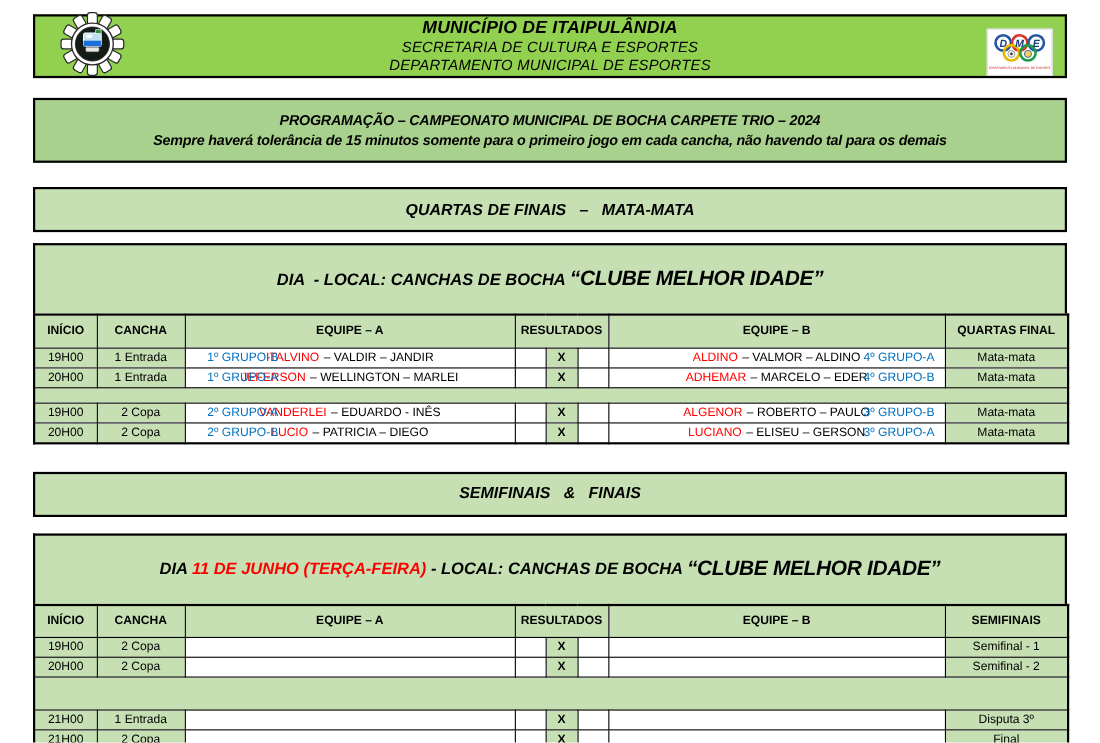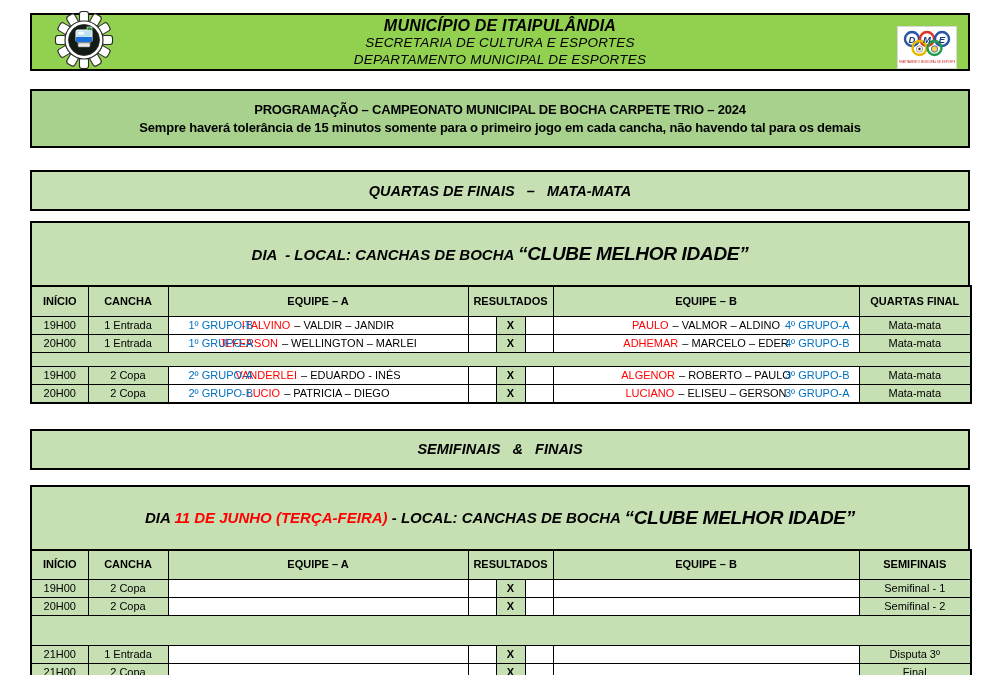--- a/index.html
+++ b/index.html
@@ -25,21 +25,21 @@
   .dme-box {
     position:absolute; right:11px; top:11px; width:60px; height:43px;
     background:#fff; border:1px solid #d8d8d8;
     display:flex; align-items:center; justify-content:center;
   }
 
   
   .program-box {
     margin-top:18px; height:59px; border:2px solid #000; background:#a9d18e;
     display:flex; flex-direction:column; align-items:center; justify-content:center;
-    font-weight:bold; text-align:center;
+    font-style:italic; font-weight:bold; text-align:center;
   }
   .program-line { font-size:13px; line-height:18px; letter-spacing:-0.2px; }
 
   
   .section-bar {
     margin-top:22px; height:41px; border:2px solid #000; background:#c6e0b4;
     display:flex; align-items:center; justify-content:center;
     font-weight:bold; font-style:italic; font-size:14.5px; white-space:pre;
   }
   .section-bar.semi { margin-top:25px; margin-bottom:15px; }
@@ -188,21 +188,21 @@
               <div class="eq">
                 <span class="grp">1º GRUPO-B</span>
                 <span><span class="cap">ITALVINO</span><span class="rest">– VALDIR – JANDIR</span></span>
               </div>
             </td>
         <td class="w"></td>
         <td class="x">X</td>
         <td class="w"></td>
         <td class="w">
               <div class="eq">
-                <span><span class="cap">PAULO</span><span class="rest">– VALMOR – ALDINO</span></span>
+                <span><span class="cap">ALDINO</span><span class="rest">– VALMOR – ALDINO</span></span>
                 <span class="grpr">4º GRUPO-A</span>
               </div>
             </td>
         <td class="g">Mata-mata</td>
       </tr>
       <tr>
         <td class="g">20H00</td>
         <td class="g">1 Entrada</td>
         <td class="w">
               <div class="eq">

